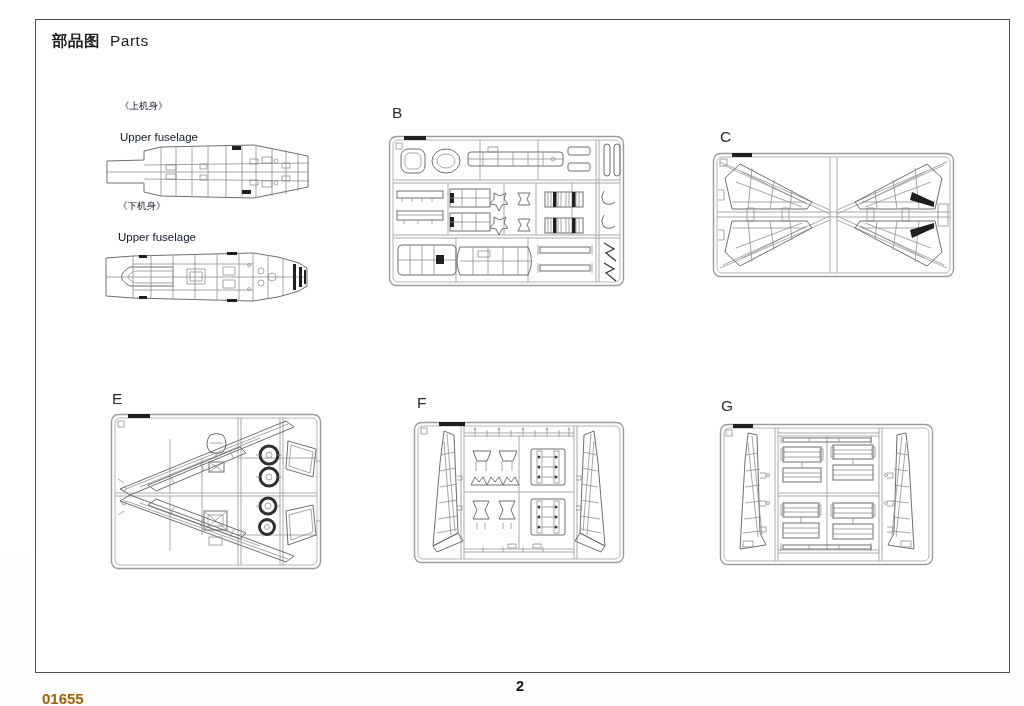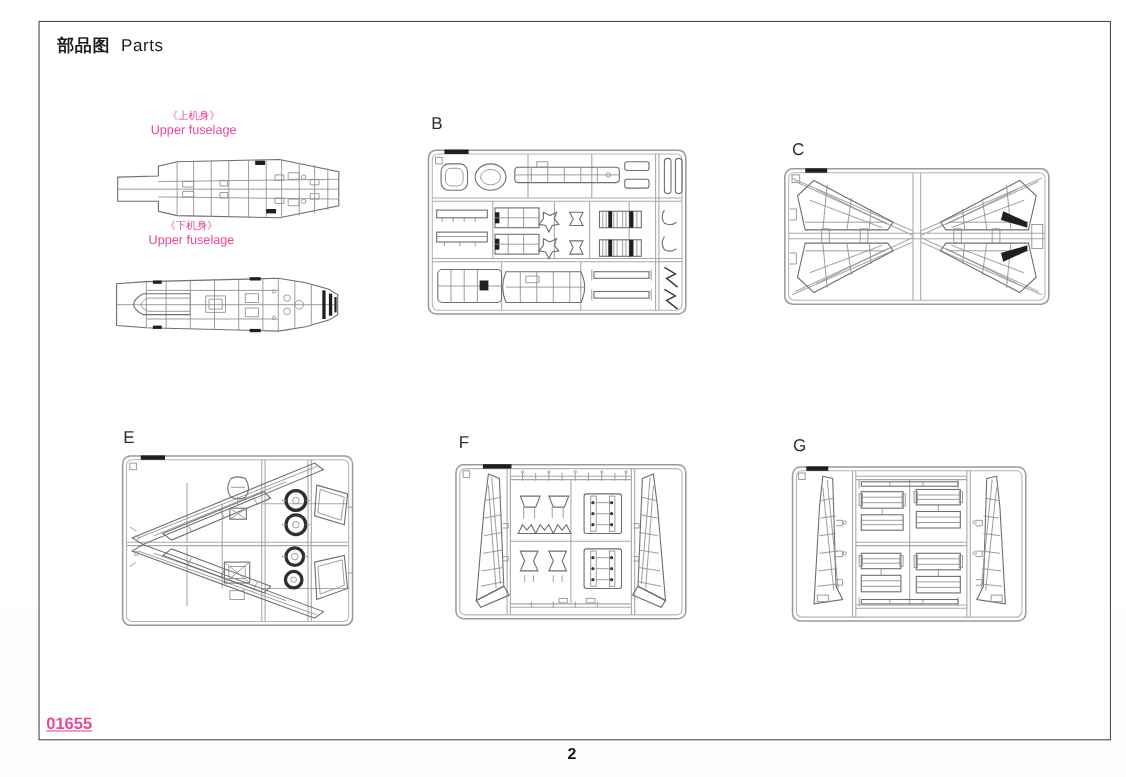--- a/index.html
+++ b/index.html
@@ -3,25 +3,25 @@
 <meta charset="utf-8">
 <style>
   html,body{margin:0;padding:0;}
   body{width:1024px;height:706px;background:#fdfdfd;position:relative;
        font-family:"Liberation Sans","DejaVu Sans",sans-serif;overflow:hidden;}
   .abs{position:absolute;}
   .sheet{left:0;top:0;width:1024px;height:552px;background:#fff;}
   .border-box{left:35px;top:19px;width:973px;height:652px;border:1.6px solid #4d4d4d;background:#fff;}
   .page-title{left:52px;top:31px;font-size:15.5px;color:#1c1c1c;letter-spacing:.5px;}
   .page-title .cn{font-weight:600;margin-right:10px;}
-  .fus-label{color:#ec4899;text-align:center;line-height:1.25;}
+  .fus-label{color:#0f172a;text-align:left;line-height:1.25;}
   .fus-label .cn{display:block;font-size:9.5px;}
-  .fus-label .en{display:block;font-size:11.5px;}
+  .fus-label .en{display:block;font-size:11.5px;margin-top:18px;}
   .sprue-letter{font-size:15.5px;color:#2e2e2e;}
-  .footer-kit{left:42px;top:650px;font-size:15px;font-weight:bold;color:#ec4899;text-decoration:underline;}
+  .footer-kit{left:42px;top:690px;font-size:15px;font-weight:bold;color:#a16207;}
   .footer-page{left:516px;top:678px;font-size:14.5px;font-weight:bold;color:#111;}
   svg{display:block;}
   .fr{fill:none;stroke:#9a9a9a;stroke-width:1.4;}
   .fr2{fill:none;stroke:#b5b5b5;stroke-width:1;}
   .rn{fill:none;stroke:#a9a9a9;stroke-width:1;}
   .p{fill:none;stroke:#6e6e6e;stroke-width:1;}
   .pl{fill:none;stroke:#8f8f8f;stroke-width:.8;}
   .dk{fill:none;stroke:#3a3a3a;stroke-width:1.3;}
   .thick{fill:none;stroke:#2f2f2f;stroke-width:3;}
   .blk{fill:#1f1f1f;stroke:none;}

